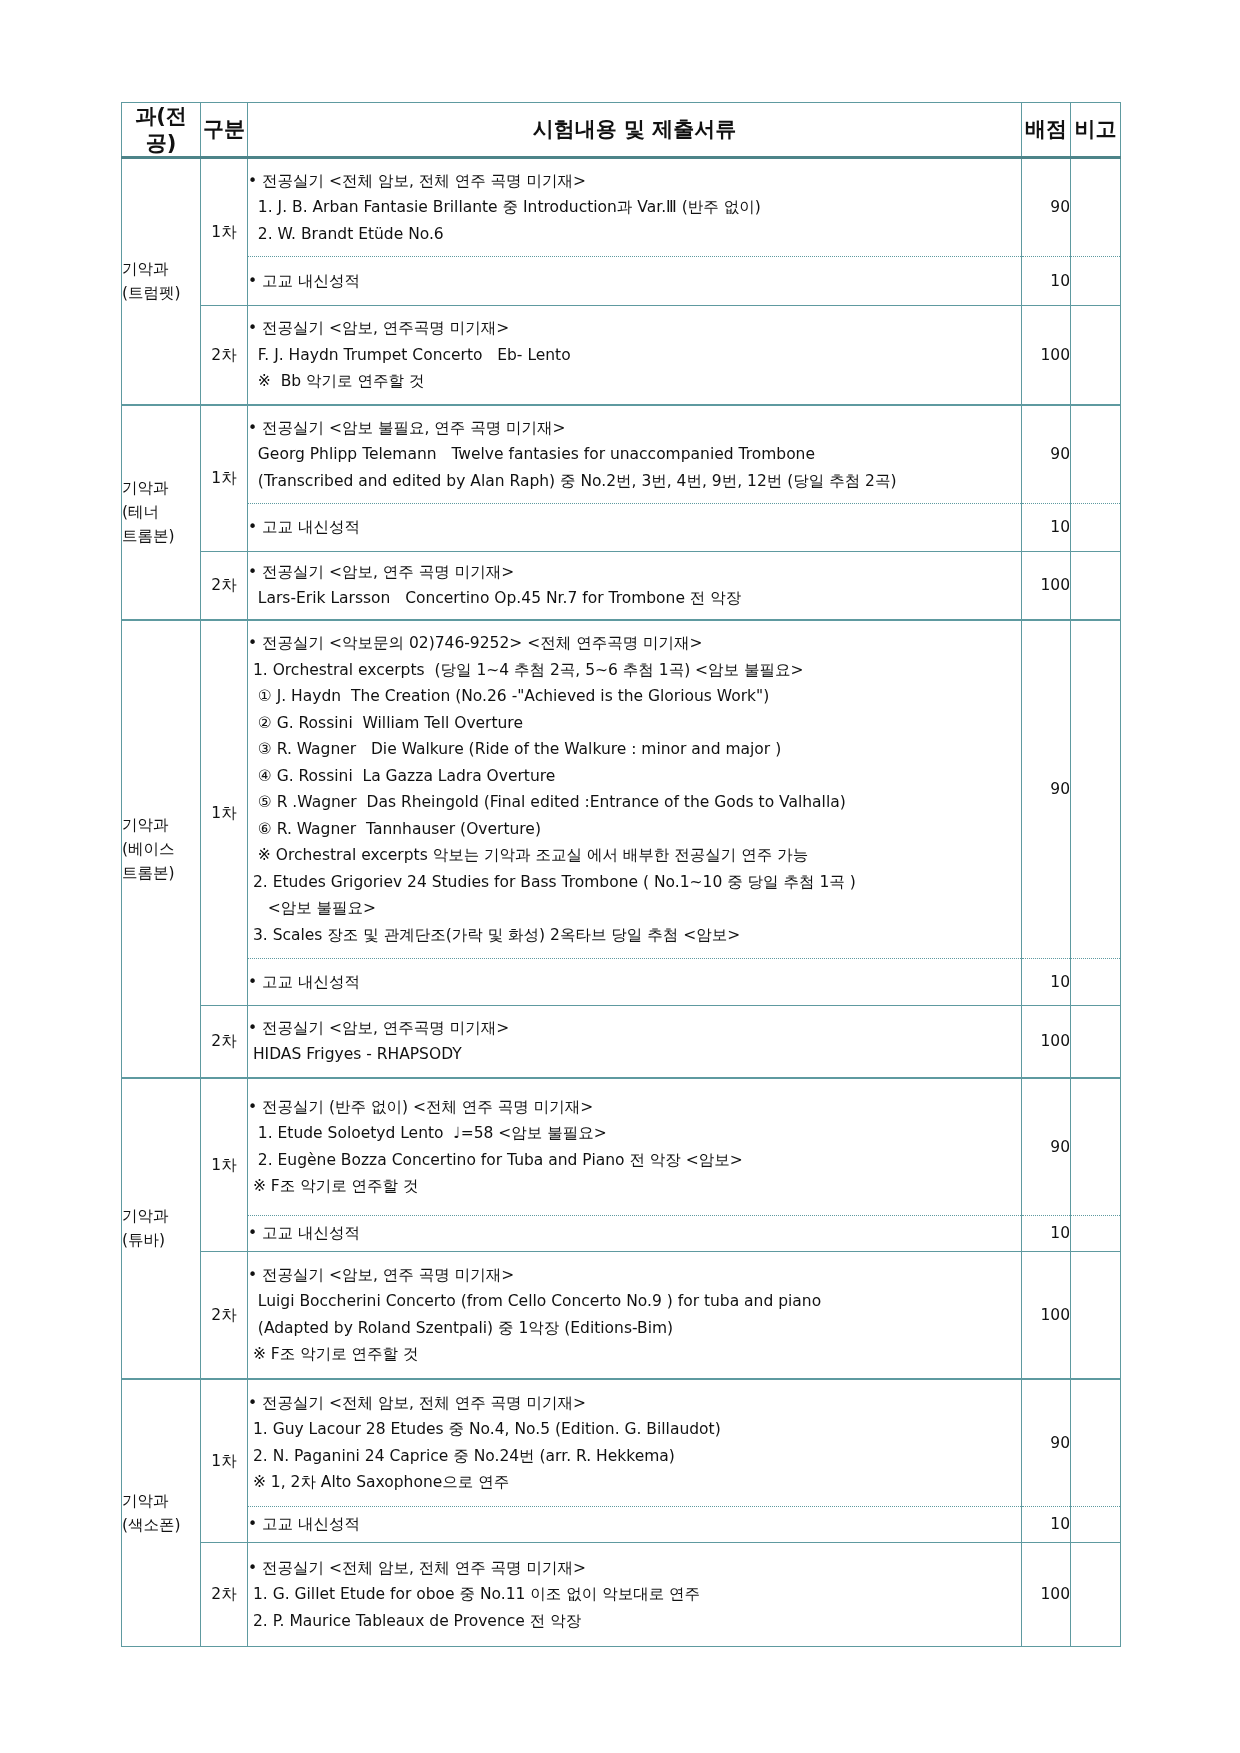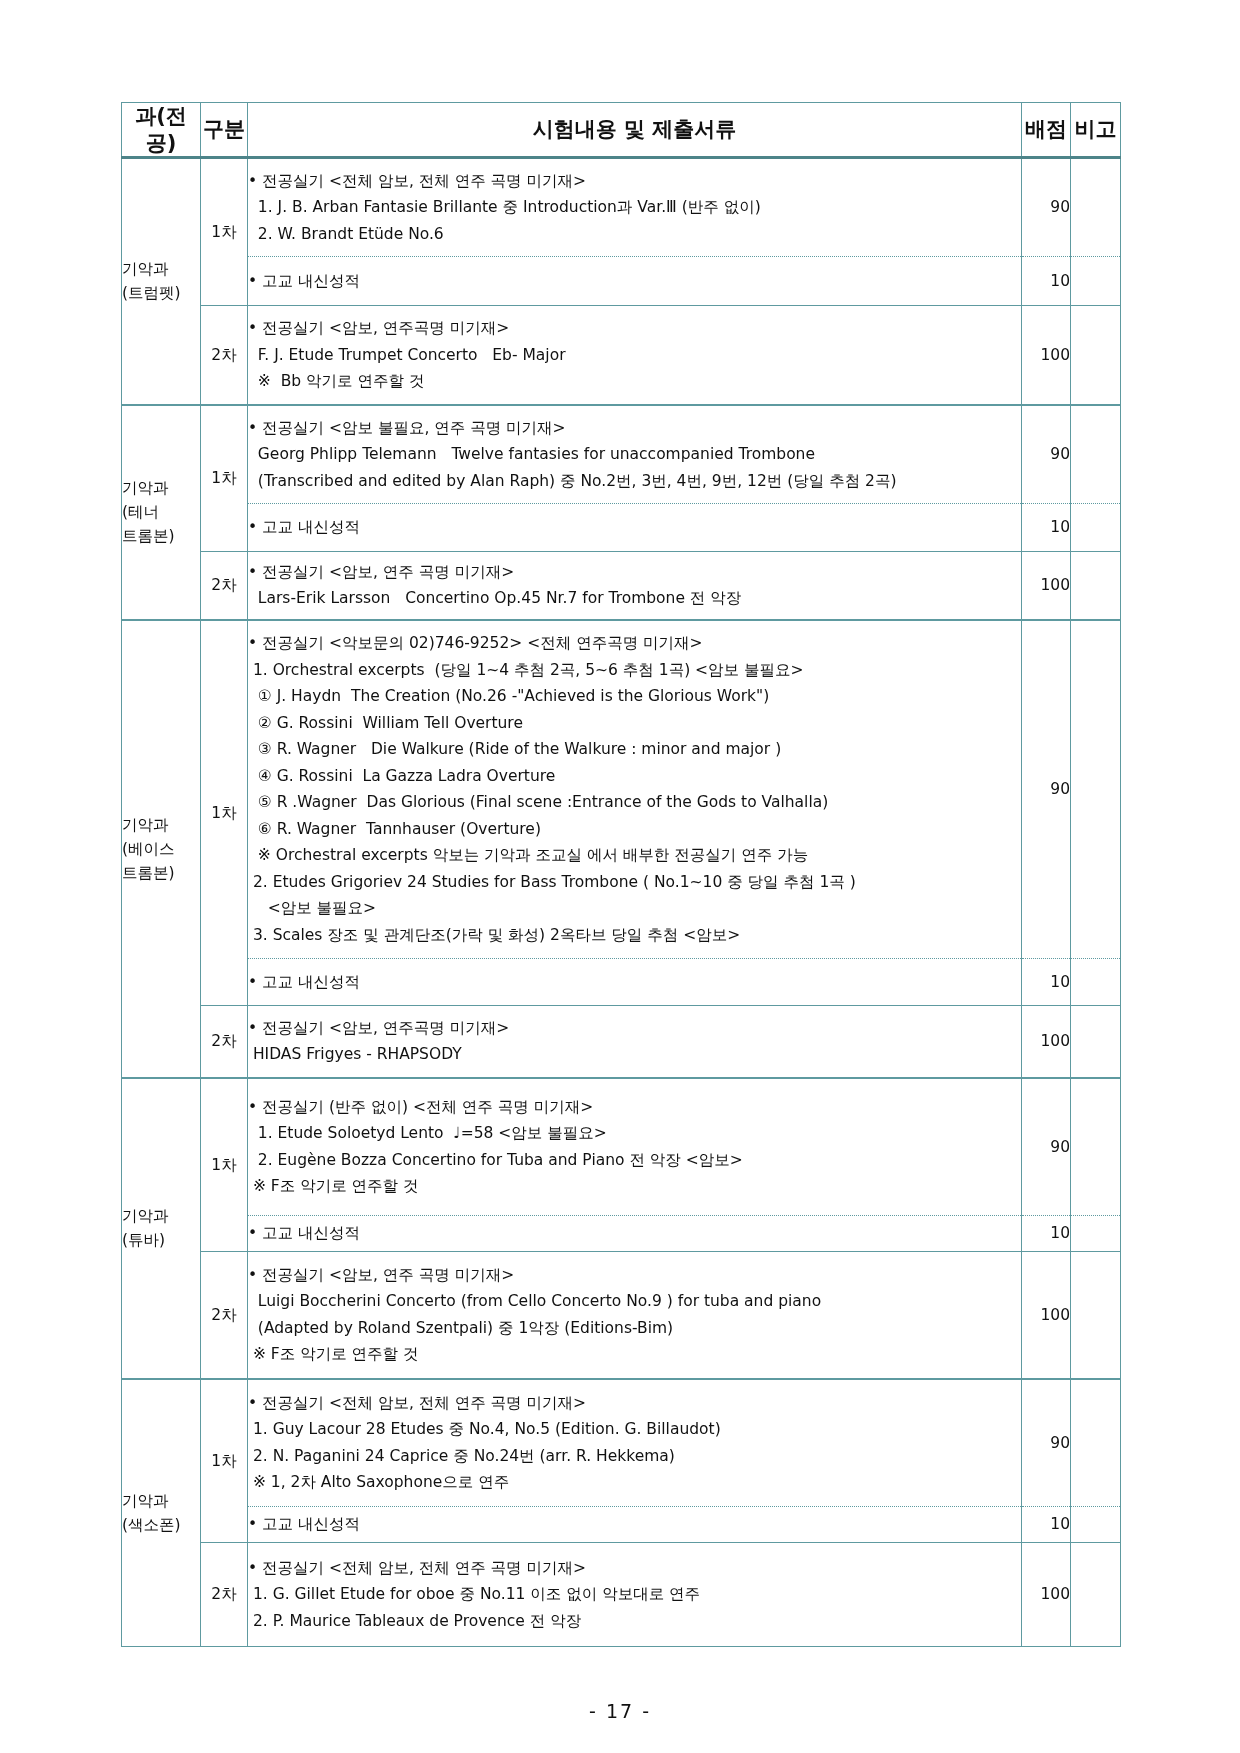--- a/index.html
+++ b/index.html
@@ -70,21 +70,21 @@
         </tr>
         <tr class="dotted-top" style="height: 49px;">
           <td class="content">• 고교 내신성적</td>
           <td class="score">10</td>
           <td class="note"></td>
         </tr>
         <tr style="height: 99px;">
           <td class="stage">2차</td>
           <td class="content">
             <span class="line">• 전공실기 &lt;암보, 연주곡명 미기재&gt;</span>
-            <span class="line">  F. J. Etude Trumpet Concerto   Eb- Major</span>
+            <span class="line">  F. J. Haydn Trumpet Concerto   Eb- Lento</span>
             <span class="line">  ※  Bb 악기로 연주할 것</span>
           </td>
           <td class="score">100</td>
           <td class="note"></td>
         </tr>
         <tr class="sec-start dotted-bottom" style="height: 99px;">
           <td class="dept" rowspan="3">
             <span class="line">기악과</span>
             <span class="line">(테너</span>
             <span class="line">트롬본)</span>
@@ -119,21 +119,21 @@
             <span class="line">트롬본)</span>
           </td>
           <td class="stage" rowspan="2">1차</td>
           <td class="content">
             <span class="line">• 전공실기 &lt;악보문의 02)746-9252&gt; &lt;전체 연주곡명 미기재&gt;</span>
             <span class="line"> 1. Orchestral excerpts  (당일 1~4 추첨 2곡, 5~6 추첨 1곡) &lt;암보 불필요&gt;</span>
             <span class="line">  ① J. Haydn  The Creation (No.26 -"Achieved is the Glorious Work")</span>
             <span class="line">  ② G. Rossini  William Tell Overture</span>
             <span class="line">  ③ R. Wagner   Die Walkure (Ride of the Walkure : minor and major )</span>
             <span class="line">  ④ G. Rossini  La Gazza Ladra Overture</span>
-            <span class="line">  ⑤ R .Wagner  Das Glorious (Final scene :Entrance of the Gods to Valhalla)</span>
+            <span class="line">  ⑤ R .Wagner  Das Rheingold (Final edited :Entrance of the Gods to Valhalla)</span>
             <span class="line">  ⑥ R. Wagner  Tannhauser (Overture)</span>
             <span class="line">  ※ Orchestral excerpts 악보는 기악과 조교실 에서 배부한 전공실기 연주 가능</span>
             <span class="line"> 2. Etudes Grigoriev 24 Studies for Bass Trombone ( No.1~10 중 당일 추첨 1곡 )</span>
             <span class="line">    &lt;암보 불필요&gt;</span>
             <span class="line"> 3. Scales 장조 및 관계단조(가락 및 화성) 2옥타브 당일 추첨 &lt;암보&gt;</span>
           </td>
           <td class="score">90</td>
           <td class="note"></td>
         </tr>
         <tr class="dotted-top" style="height: 47px;">
@@ -207,14 +207,13 @@
             <span class="line">• 전공실기 &lt;전체 암보, 전체 연주 곡명 미기재&gt;</span>
             <span class="line"> 1. G. Gillet Etude for oboe 중 No.11 이조 없이 악보대로 연주</span>
             <span class="line"> 2. P. Maurice Tableaux de Provence 전 악장</span>
           </td>
           <td class="score">100</td>
           <td class="note"></td>
         </tr>
       </tbody>
   </table>
 
-  <div class="pageno">- 17 -</div>
 </div>
 
 </body></html>

